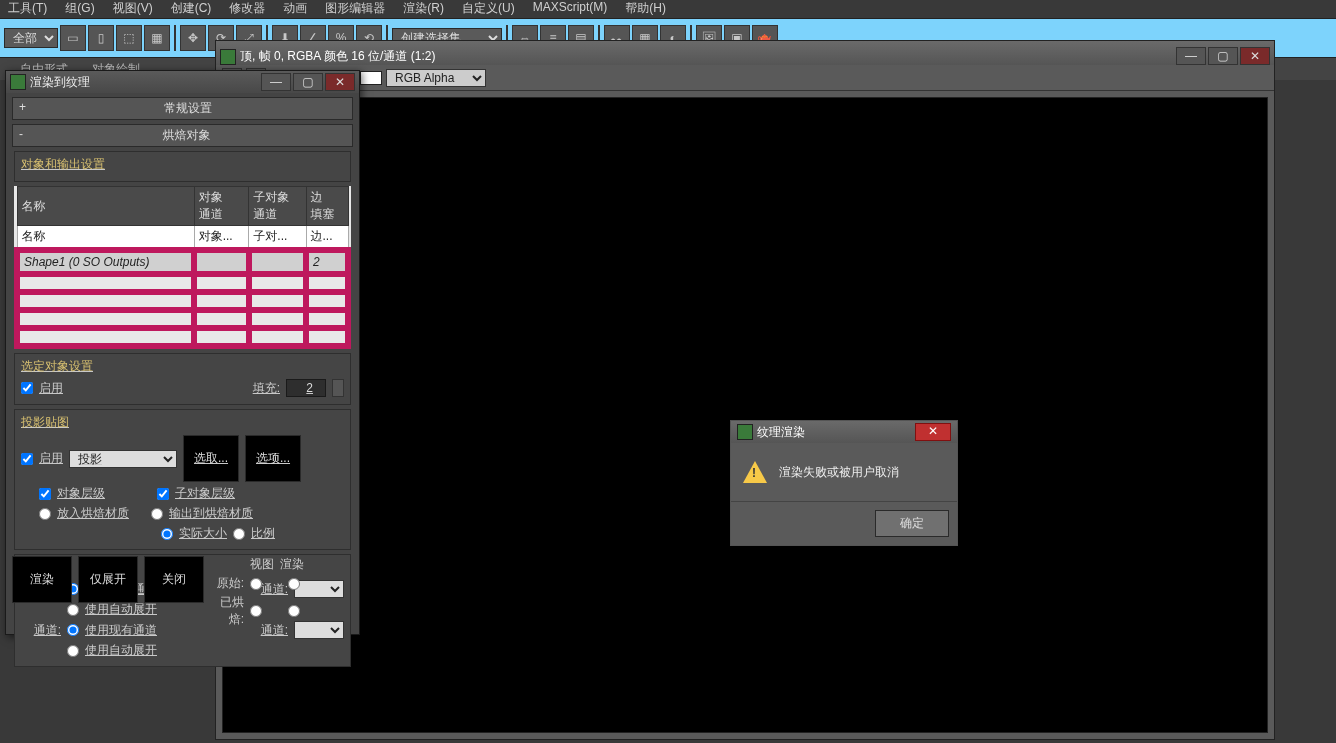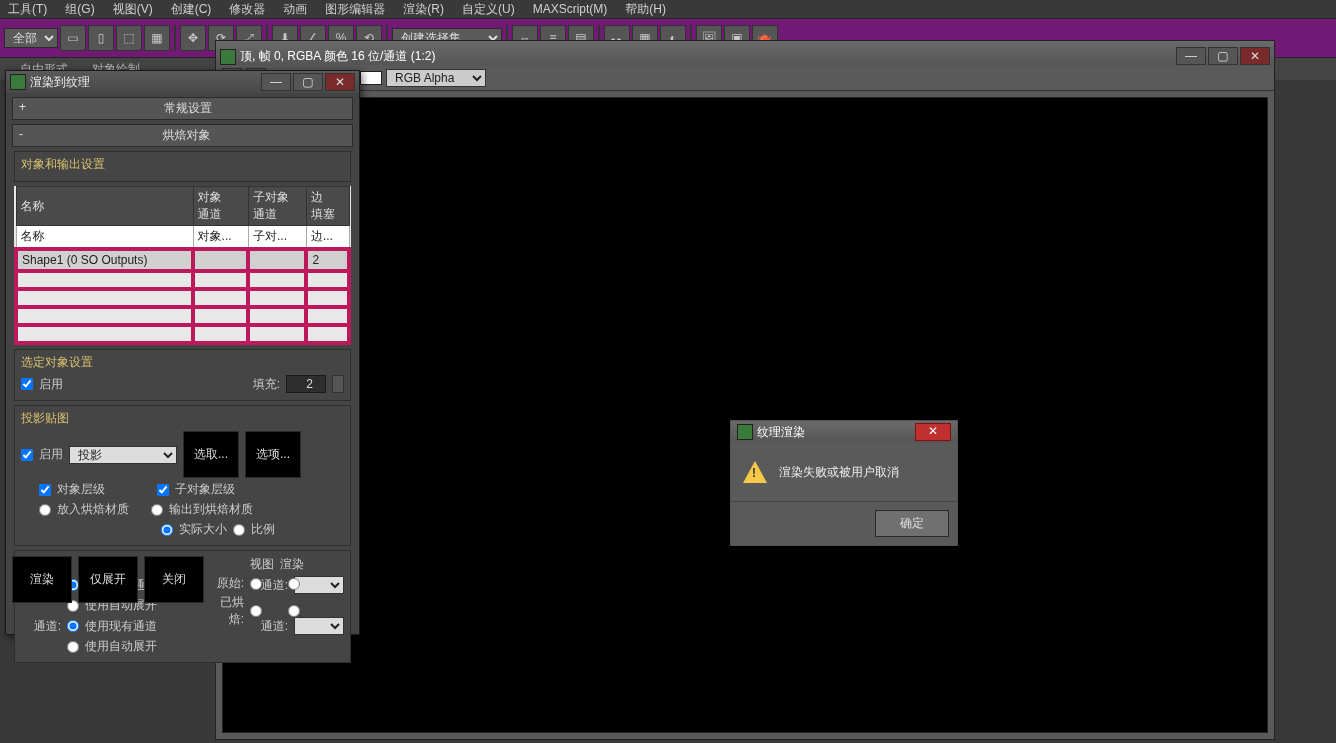--- a/index.html
+++ b/index.html
@@ -1,50 +1,50 @@
 <!DOCTYPE html>
 <html><head>
 <meta charset="utf-8">
 <style>
 * { margin:0; padding:0; box-sizing:border-box; font-family:"Microsoft YaHei",Arial,sans-serif; font-size:12px; }
 body { background:#393939; color:#c8c8c8; width:1336px; height:743px; overflow:hidden; position:relative; }
-.menubar { height:18px; background:#393939; display:flex; gap:18px; padding-left:8px; color:#d0d0d0; align-items:center; }
+.menubar { height:18px; background:#393939; display:flex; gap:18px; padding-left:8px; color:#d0d0d0; align-items:flex-start; }
 .menubar span { cursor:pointer; }
-.toolbar { height:40px; background:#701a75; border-top:1px solid #222; border-bottom:1px solid #222; display:flex; align-items:center; padding:0 4px; gap:2px; }
+.toolbar { height:40px; background:#7dd3fc; border-top:1px solid #222; border-bottom:1px solid #222; display:flex; align-items:center; padding:0 4px; gap:2px; }
 .tb-dropdown { background:#5a5a5a; border:1px solid #2a2a2a; color:#ddd; height:20px; padding:0 4px; }
 .tb-btn { width:26px; height:26px; background:#555; border:1px solid #333; display:flex; align-items:center; justify-content:center; }
 .tb-sep { width:2px; height:26px; background:#333; margin:0 2px; }
 .tab-row { height:22px; background:#444; display:flex; gap:8px; padding-left:12px; color:#bbb; align-items:flex-end; }
 .tab-row span { padding:2px 8px; }
 
 .render-window { position:absolute; left:215px; top:40px; width:1060px; height:700px; background:#5a5a5a; border:1px solid #222; }
 .rw-titlebar { height:24px; background:linear-gradient(#6a6a6a,#555); display:flex; align-items:flex-end; padding:0 4px; color:#fff; }
 .rw-titlebar .spacer { flex:1; }
 .win-btn { width:30px; height:18px; background:#555; border:1px solid #333; color:#ddd; text-align:center; line-height:16px; margin-left:2px; }
 .win-close { background:#7a2a2a; }
 .rw-toolbar { height:26px; background:#5a5a5a; display:flex; align-items:center; gap:4px; padding:0 6px; border-bottom:1px solid #333; }
 .rw-color { width:14px; height:14px; border:1px solid #222; }
 .rw-dropdown { background:#ccc; color:#222; height:18px; border:1px solid #333; padding:0 4px; width:100px; }
 .rw-viewport { position:absolute; left:6px; right:6px; top:56px; bottom:6px; background:#000; border:1px solid #222; }
 
 .rtt { position:absolute; left:5px; top:70px; width:355px; height:565px; background:#444; border:1px solid #1a1a1a; box-shadow:2px 2px 8px rgba(0,0,0,.6); }
 .rtt-titlebar { height:22px; background:linear-gradient(#5a5a5a,#484848); display:flex; align-items:center; padding:0 4px; color:#eee; }
 .rtt-titlebar .spacer{flex:1;}
-.rtt .group { border:1px solid #2e2e2e; margin:4px 8px; padding:4px 6px; background:#454545; }
+.rtt .group { border:1px solid #2e2e2e; margin:4px 8px; padding:4px 6px; background:#454545;text-decoration:underline; }
 .rollout-hdr { background:#555; border:1px solid #2a2a2a; text-align:center; padding:2px; margin:4px 6px; color:#ddd; }
 .rollout-hdr.plus::before { content:"+"; float:left; margin-left:4px; }
 .rollout-hdr.minus::before { content:"-"; float:left; margin-left:4px; }
 .group-title { color:#d8c070; margin-bottom:4px; }
 .row { display:flex; align-items:center; gap:6px; margin:3px 0; }
 .row label { color:#ccc; }
 .preset-combo { flex:1; height:18px; background:#333; border:1px solid #222; }
 
 .tbl { width:100%; border-collapse:collapse; background:#e8e8e8; color:#222; }
 .tbl th { background:#e0e0e0; border:1px solid #aaa; font-weight:normal; padding:2px 4px; text-align:left; }
-.tbl td { border:4px solid #be185d; padding:2px 4px; height:18px; }
+.tbl td { border:6px solid #be185d; padding:2px 4px; height:18px;font-style:italic; }
 .tbl .hdr2 th { background:#fff; }
 .tbl tr.sel td { background:#d0d0d0; }
 .num-input { width:40px; height:18px; background:#2e2e2e; border:1px solid #1a1a1a; color:#ddd; text-align:right; padding-right:12px; position:relative; }
 .spin { width:12px; height:18px; background:#555; border:1px solid #333; display:inline-block; }
 .combo { height:18px; background:#ddd; color:#222; border:1px solid #333; padding:0 4px; }
 .btn { background:#000000; border:1px solid #2a2a2a; color:#ddd; padding:14px 10px; cursor:pointer; }
 .chk { width:12px; height:12px; }
 .radio { width:12px; height:12px; }
 .footer { position:absolute; left:6px; right:6px; bottom:6px; display:flex; align-items:flex-start; gap:6px; }
 .footer .col2 { display:flex; flex-direction:column; gap:2px; font-size:11px; color:#ccc; }

